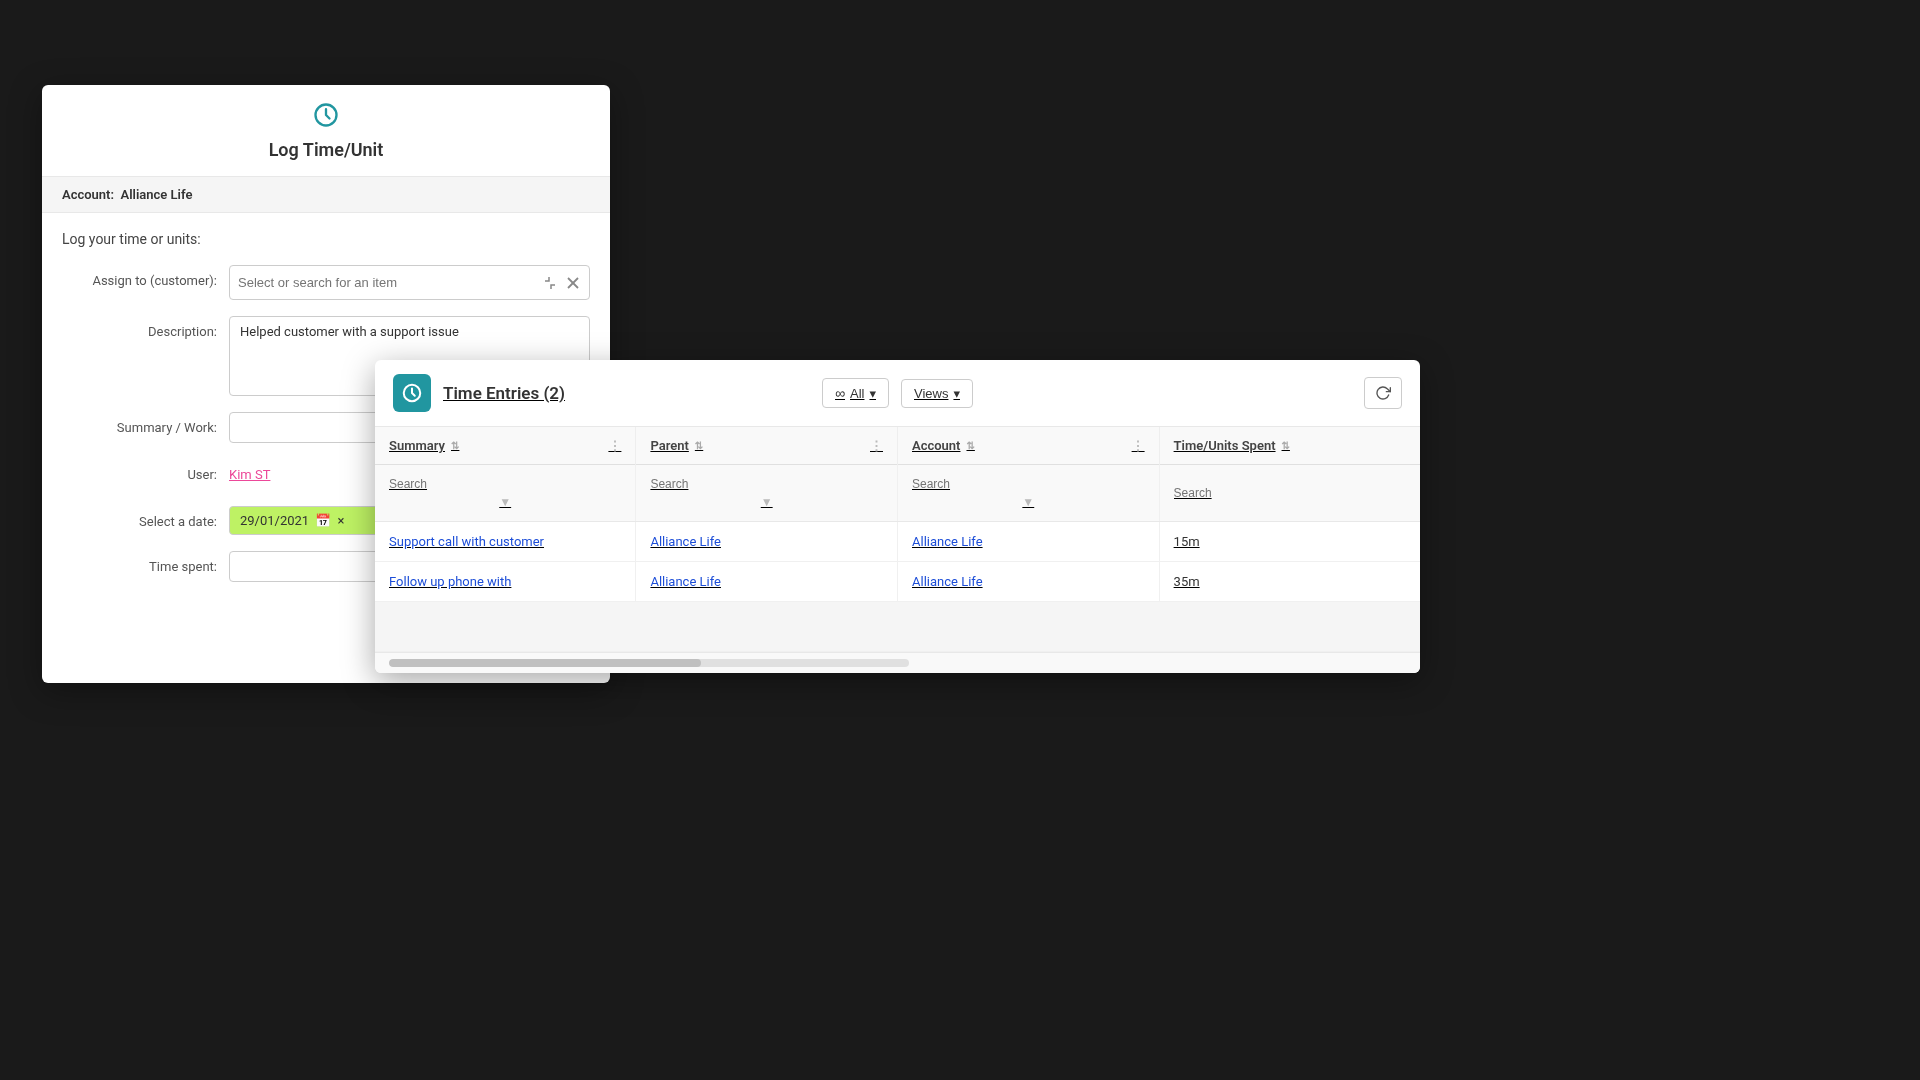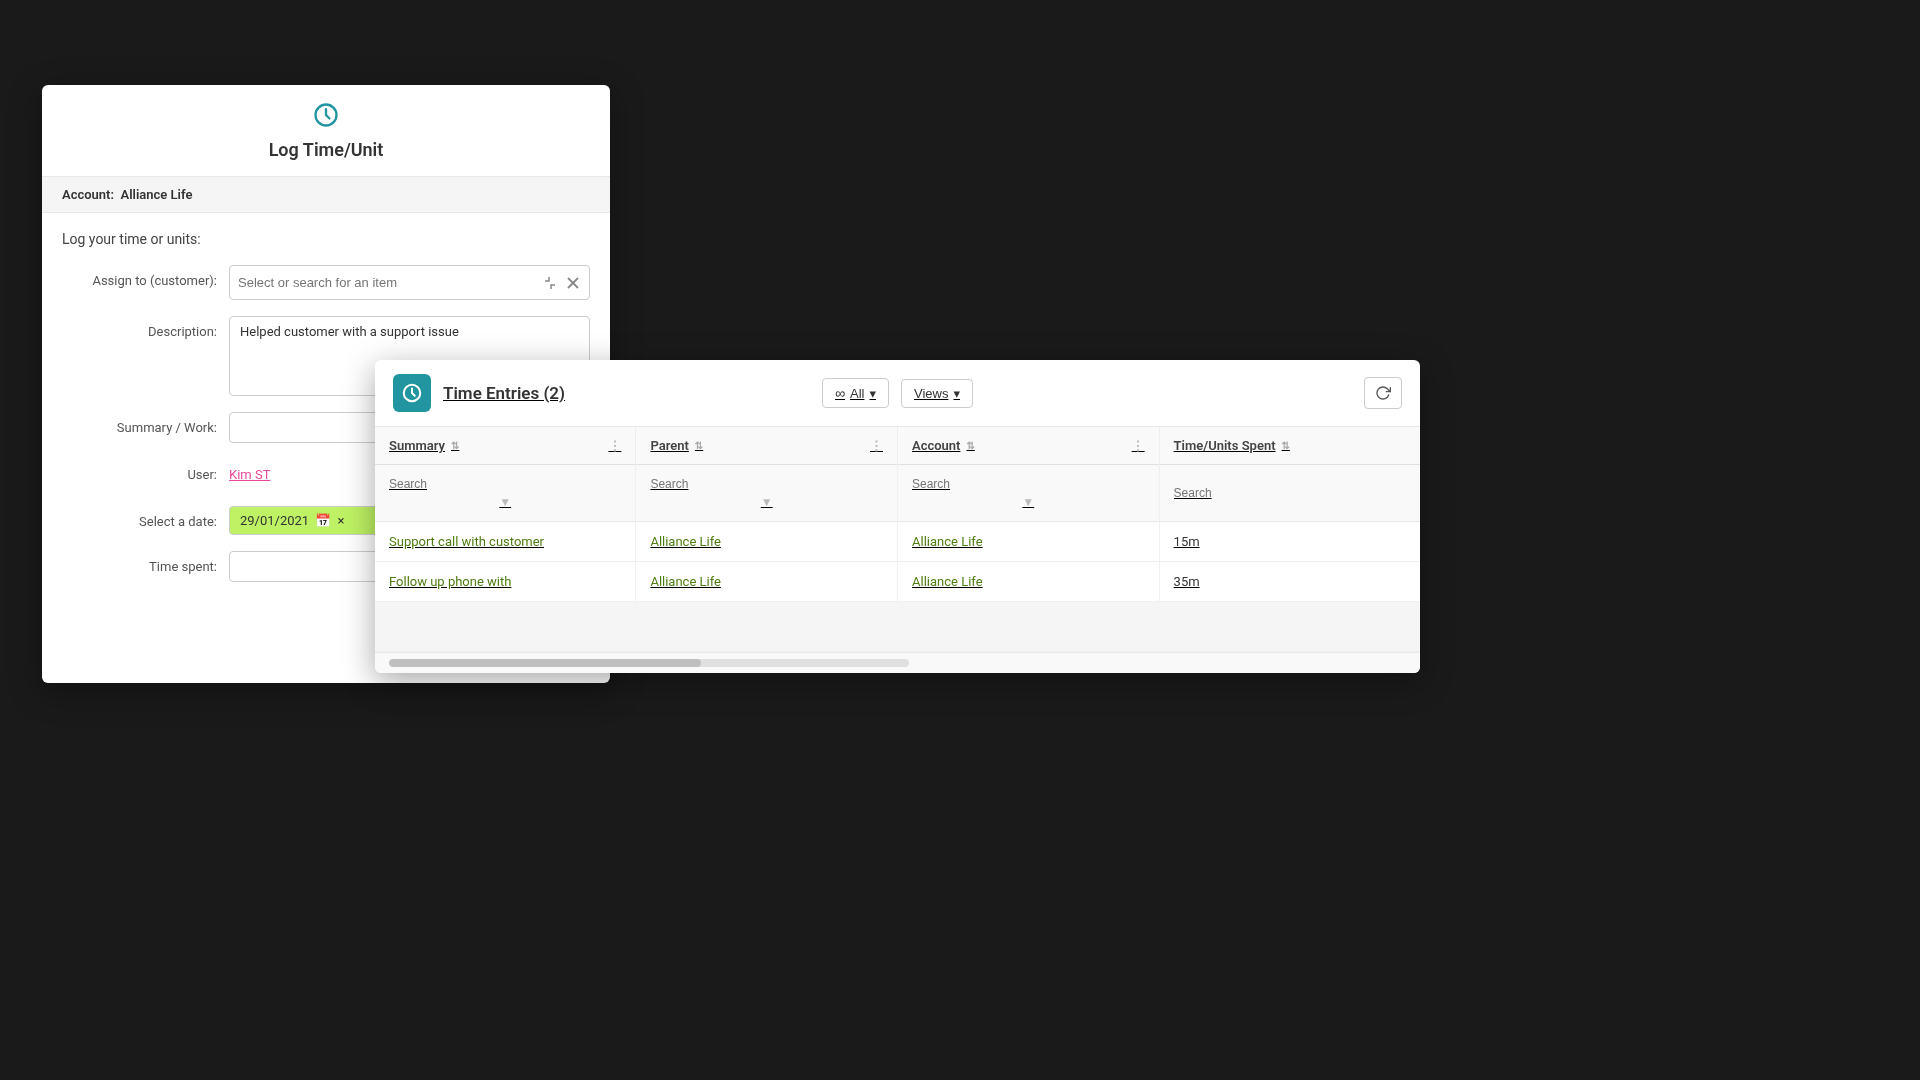--- a/index.html
+++ b/index.html
@@ -379,21 +379,21 @@
       font-size: 13px;
       color: #333;
       border-right: 1px solid #f0f0f0;
     }
 
     .entries-table td:last-child {
       border-right: none;
     }
 
     .link-text {
-      color: #4d7c0f;
+      color: #1d4ed8;
       cursor: pointer;
     }
 
     .empty-row td {
       background: #f5f5f5;
       height: 50px;
     }
 
     
     .scrollbar-area {

